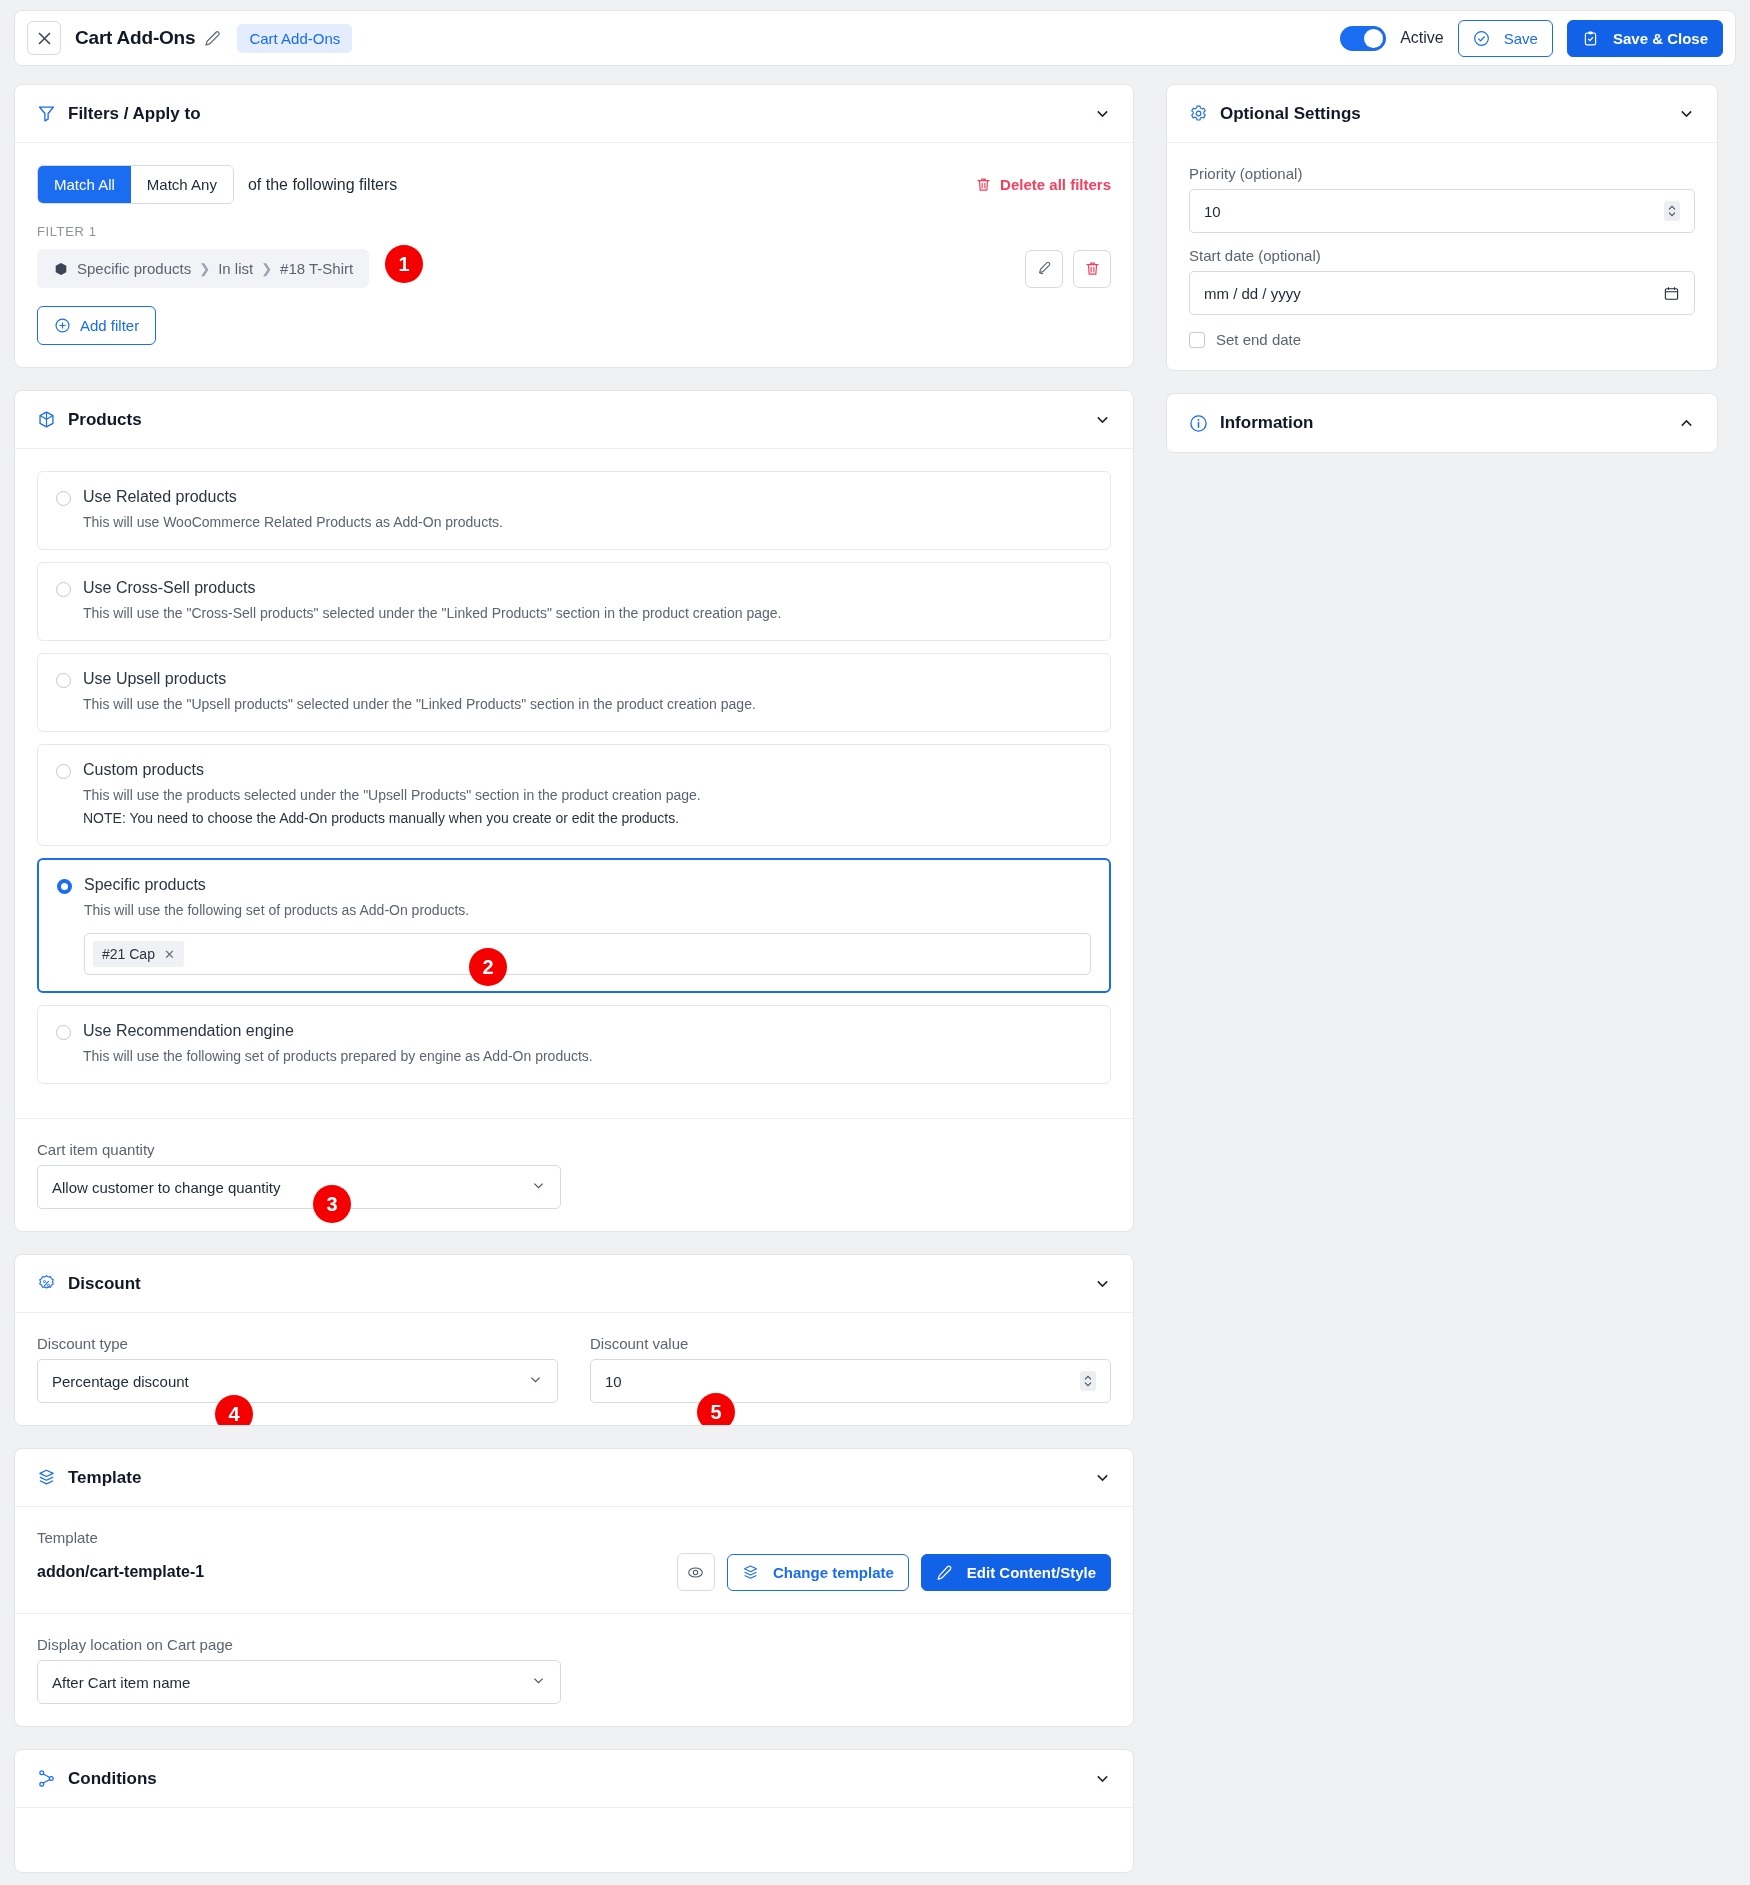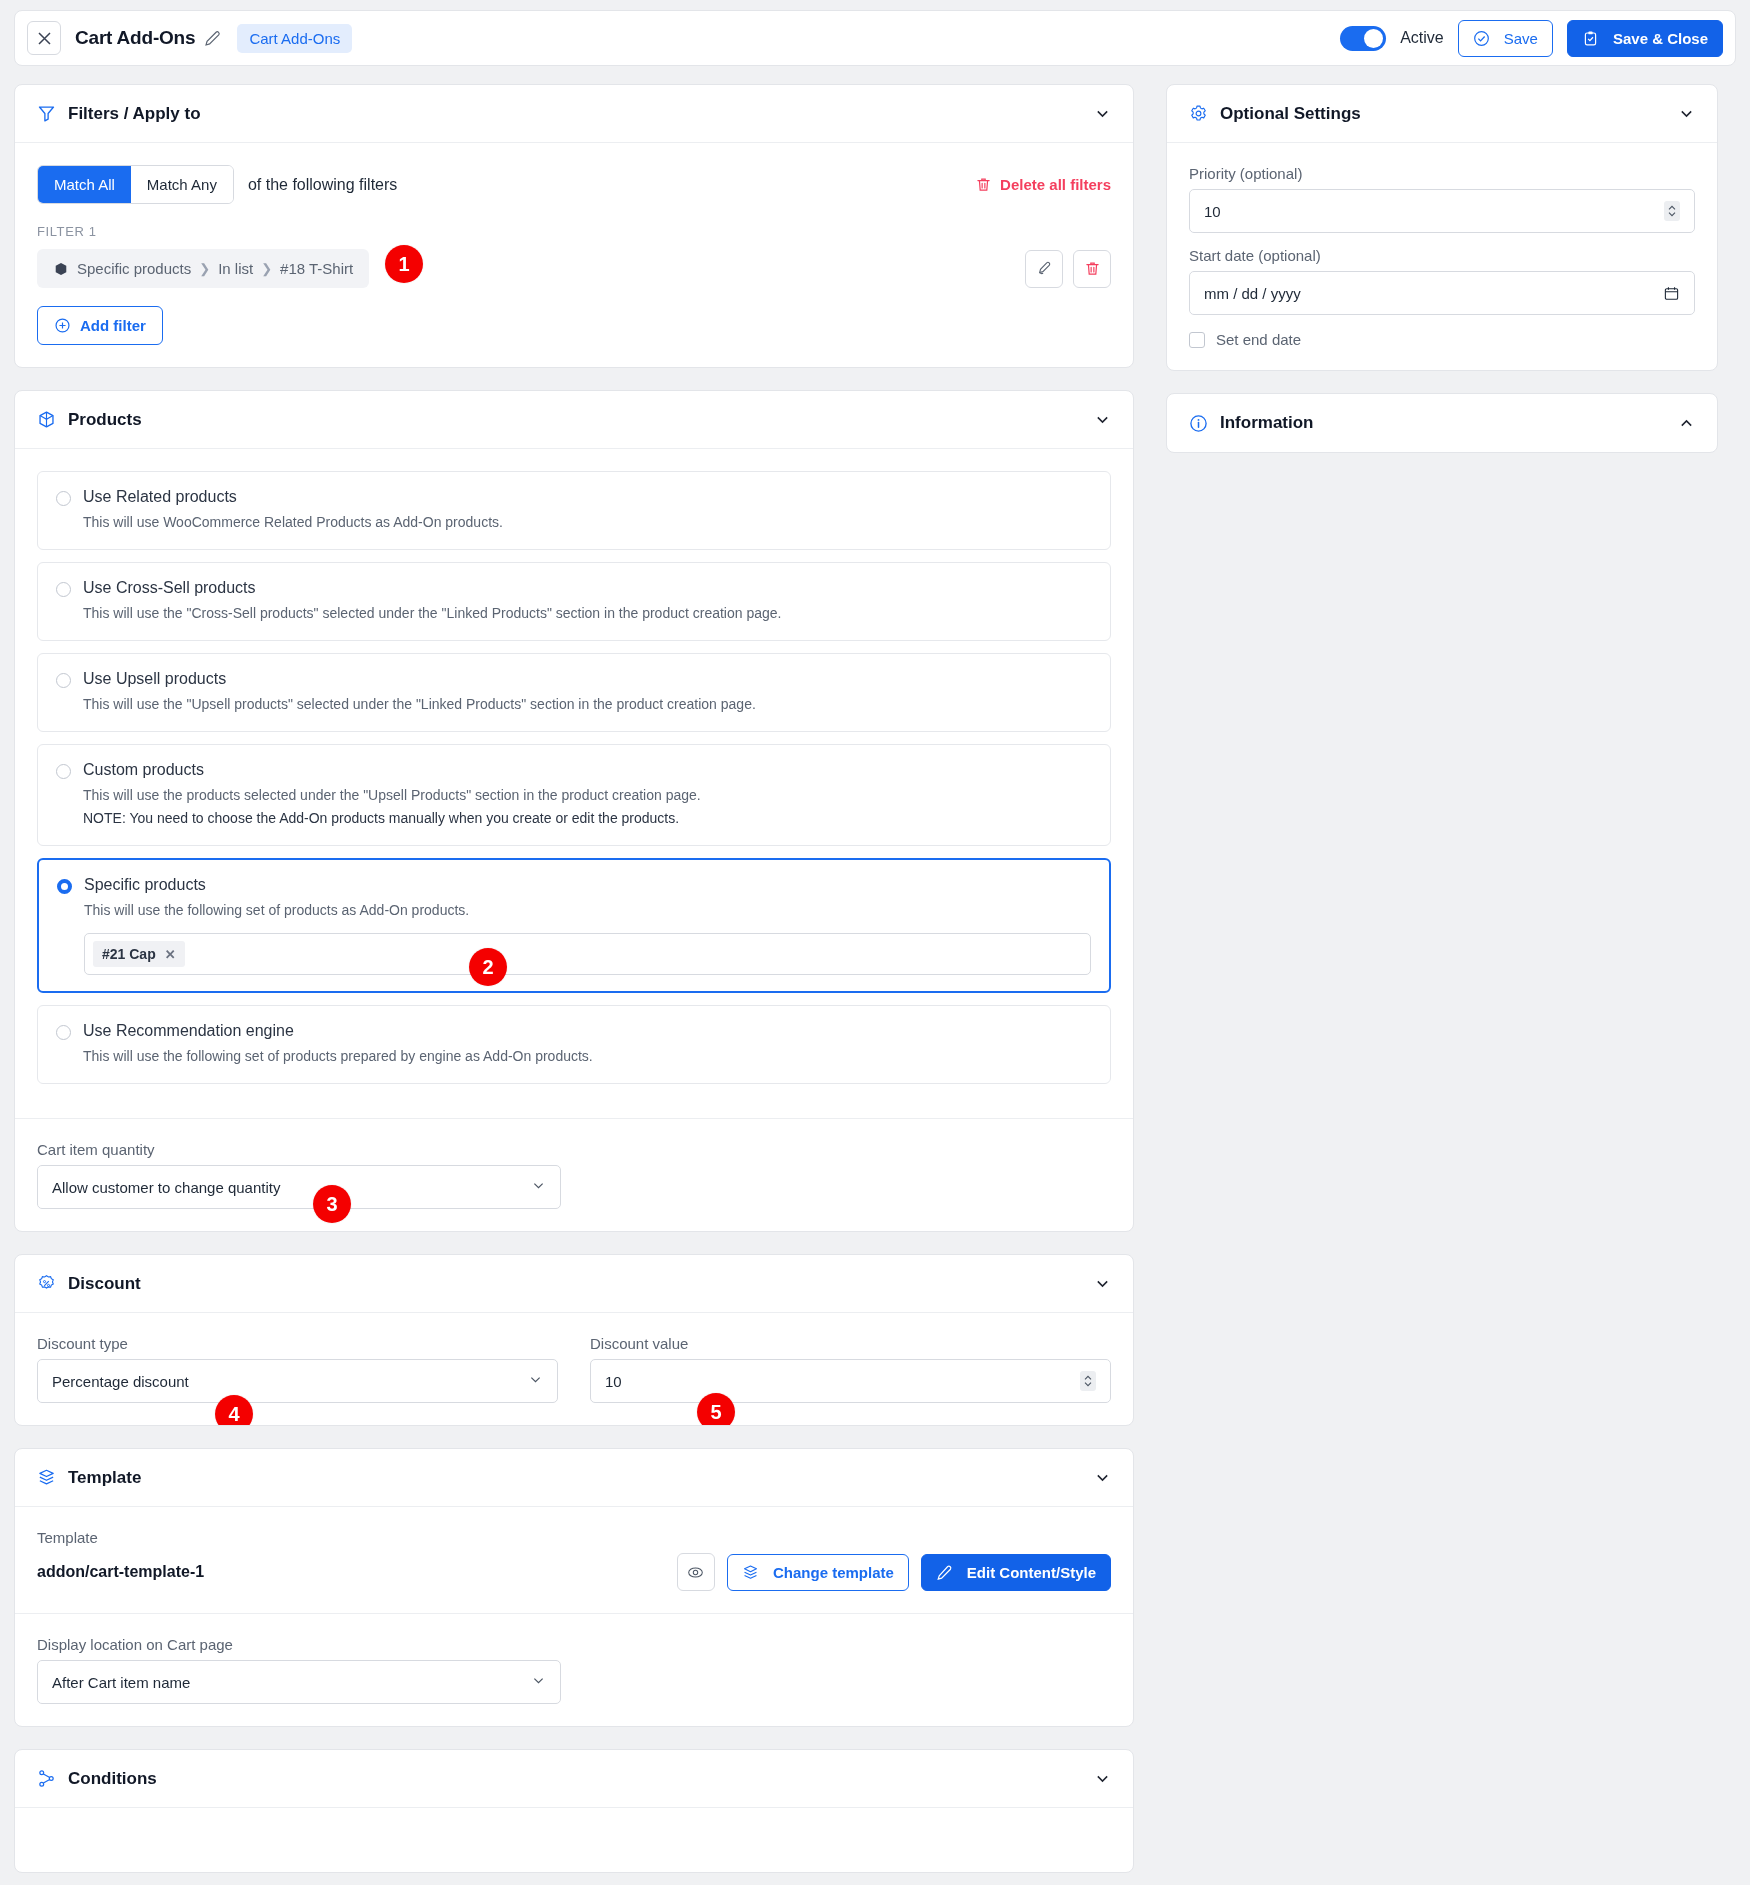--- a/index.html
+++ b/index.html
@@ -157,21 +157,21 @@
     border: 1px solid #d7dae0; border-radius: 6px;
     background: #fff;
     display: flex; align-items: center; justify-content: center;
     cursor: pointer;
   }
   .row-actions { margin-left: auto; display: flex; gap: 10px; }
   .btn-ghost-blue {
     margin-top: 18px;
     display: inline-flex; align-items: center; gap: 9px;
     border: 1px solid #1a6cf0; color: #1a6cf0; background: #fff;
-    border-radius: 6px; padding: 10px 16px; font-size: 15px; font-weight: bold;
+    border-radius: 6px; padding: 10px 16px; font-size: 15px; font-weight: normal;
     cursor: pointer;
     width: fit-content;
   }
 
   
   .choose-text { font-size: 15px; color: #1f2937; margin-bottom: 14px; }
   .opt {
     border: 1px solid #e6e8ec;
     border-radius: 6px;
     padding: 16px 18px;
@@ -186,21 +186,21 @@
     margin-top: 3px; flex: none; cursor: pointer;
   }
   .radio.on { border: 4px solid #1a6cf0; background:#fff; }
   .opt-title { font-size: 16px; color: #2b3443; }
   .opt-desc { font-size: 14px; color: #5b6472; margin-left: 27px; margin-top: 6px; line-height: 1.5; }
   .opt-desc.dark { color: #2b3443; }
   .tokenbox {
     margin-left: 27px; margin-top: 12px;
     border: 1px solid #d7dae0; border-radius: 5px;
     min-height: 42px; display: flex; align-items: center;
-    padding: 5px 8px; background: #fff; font-weight: bold;
+    padding: 5px 8px; background: #fff;
   }
   .token {
     background: #f0f1f4; border-radius: 3px;
     padding: 5px 9px; font-size: 14px; color: #2b3443;
     display: flex; align-items: center; gap: 9px;
   }
   .token .x { color: #6b7280; cursor: pointer; font-size: 13px; }
 
   
   .field-label { font-size: 15px; color: #5b6472; margin-bottom: 7px; }

